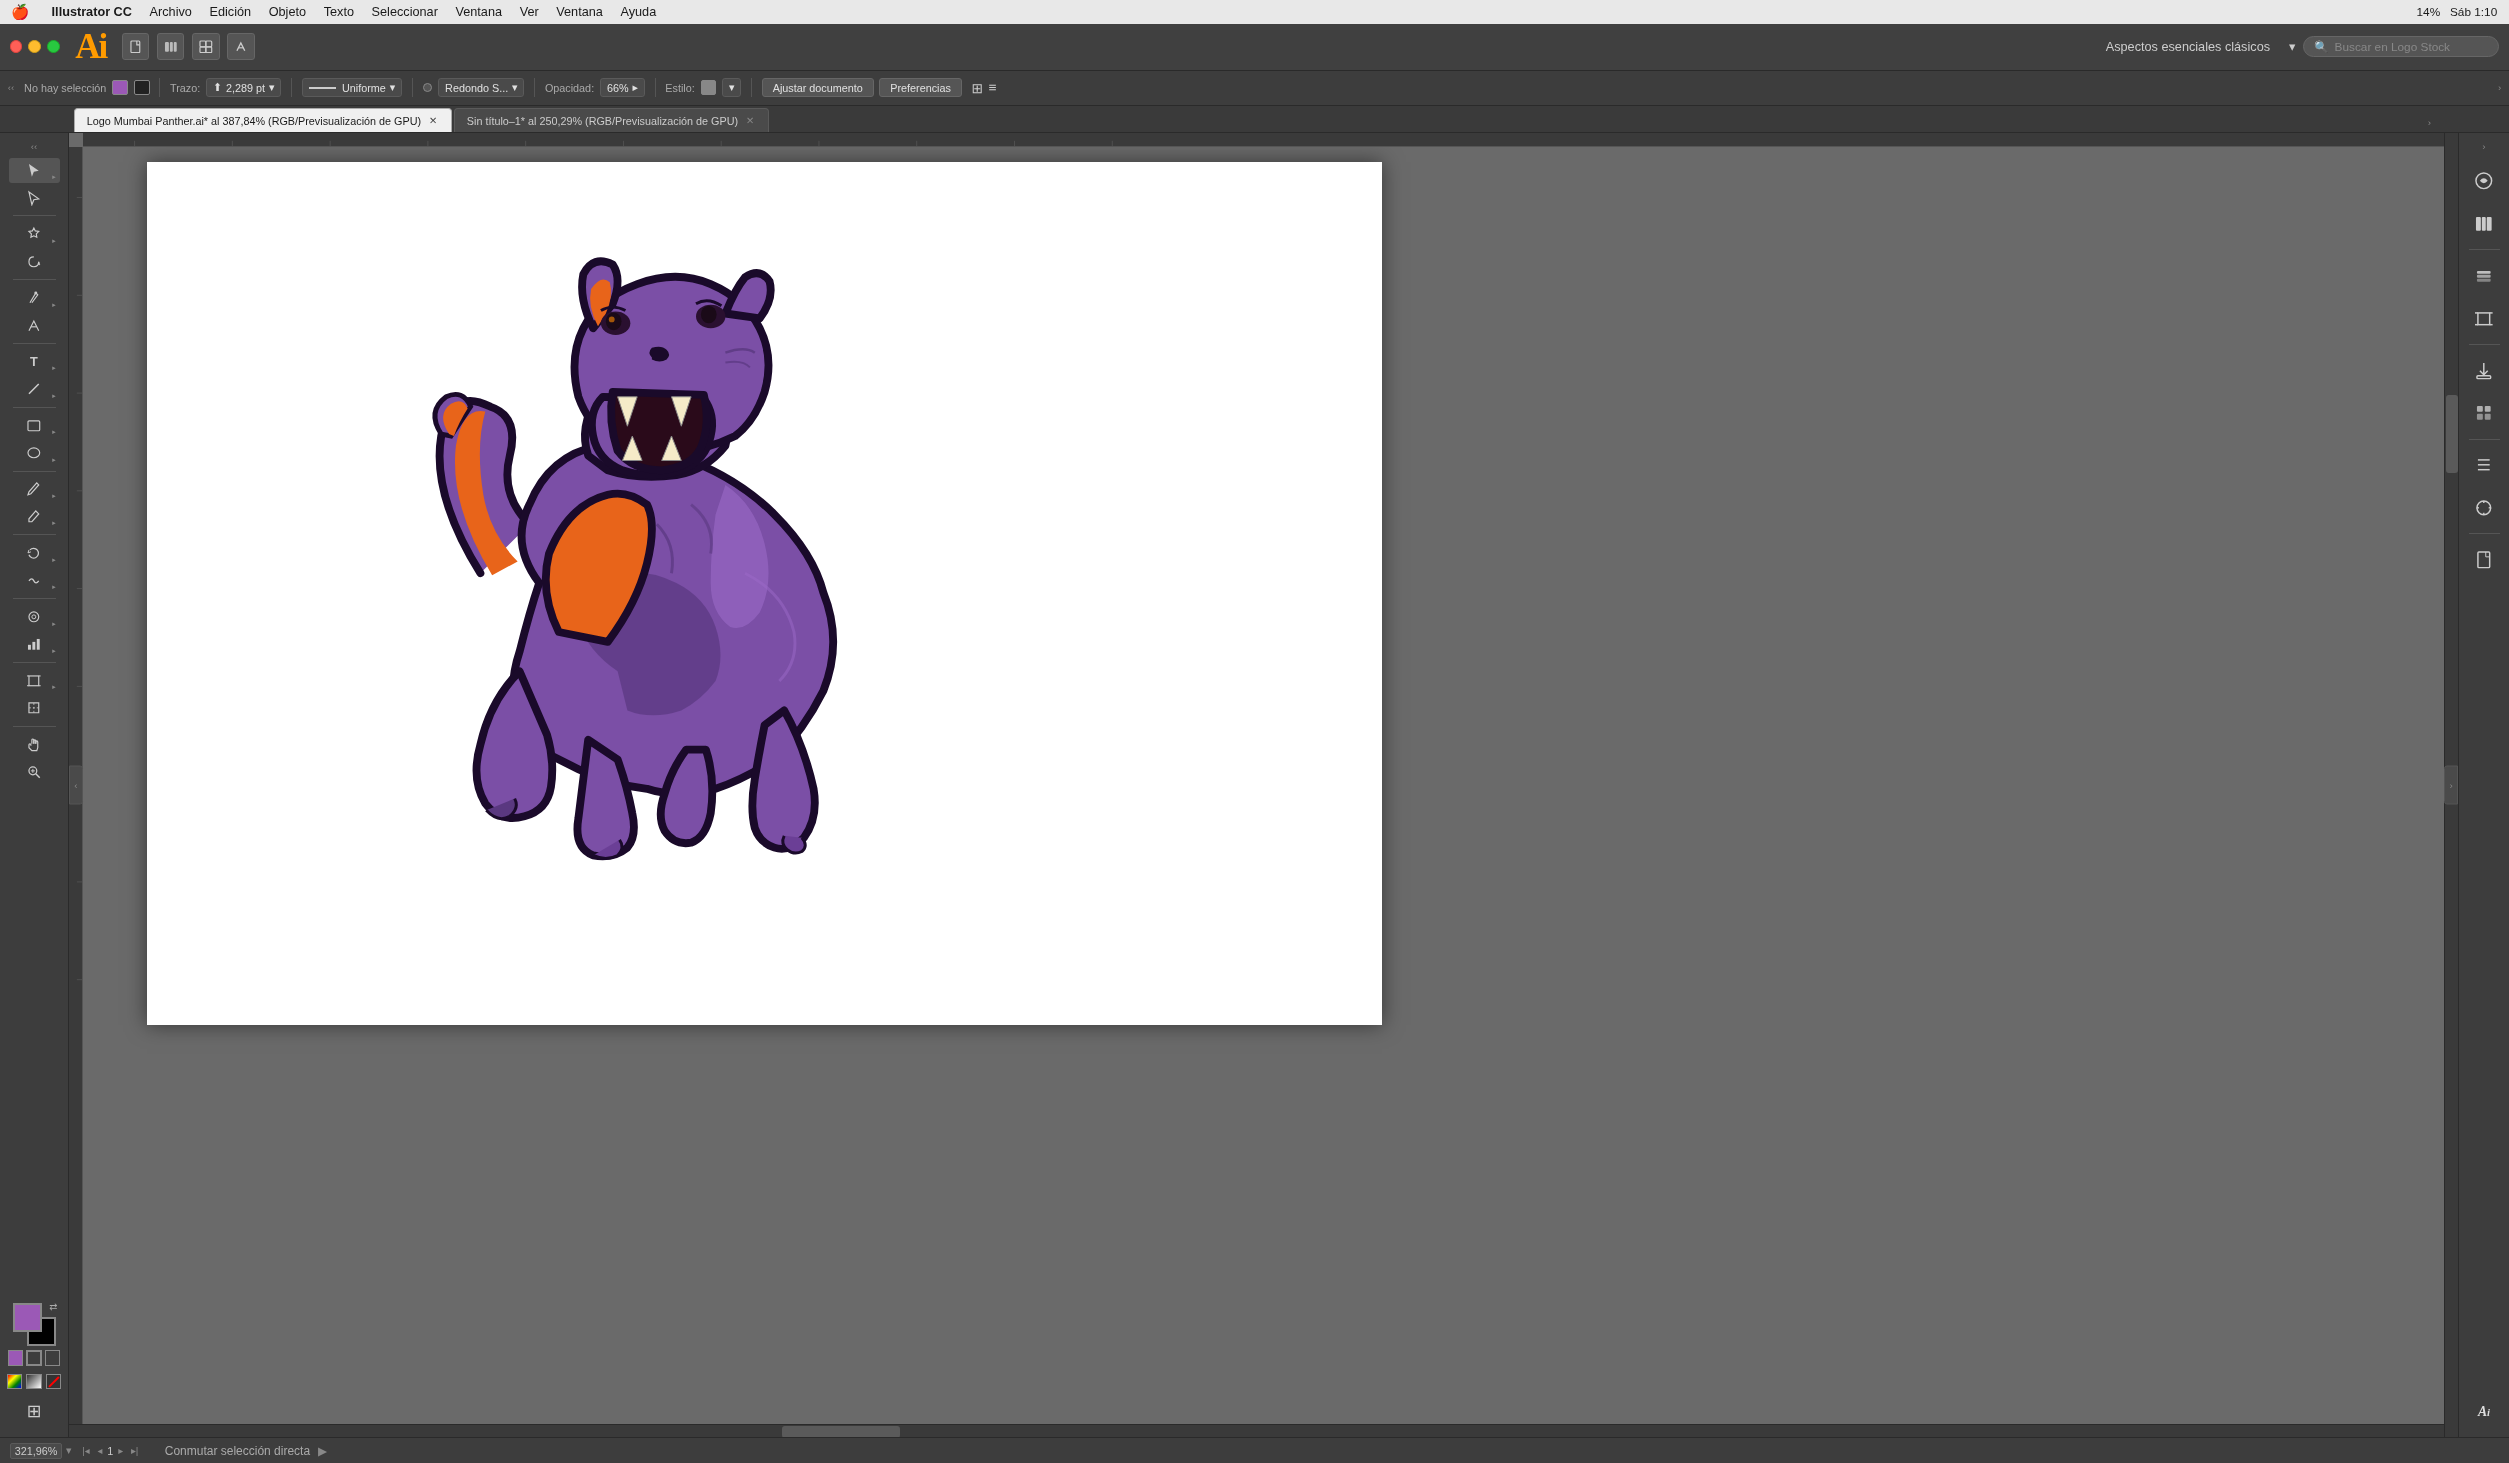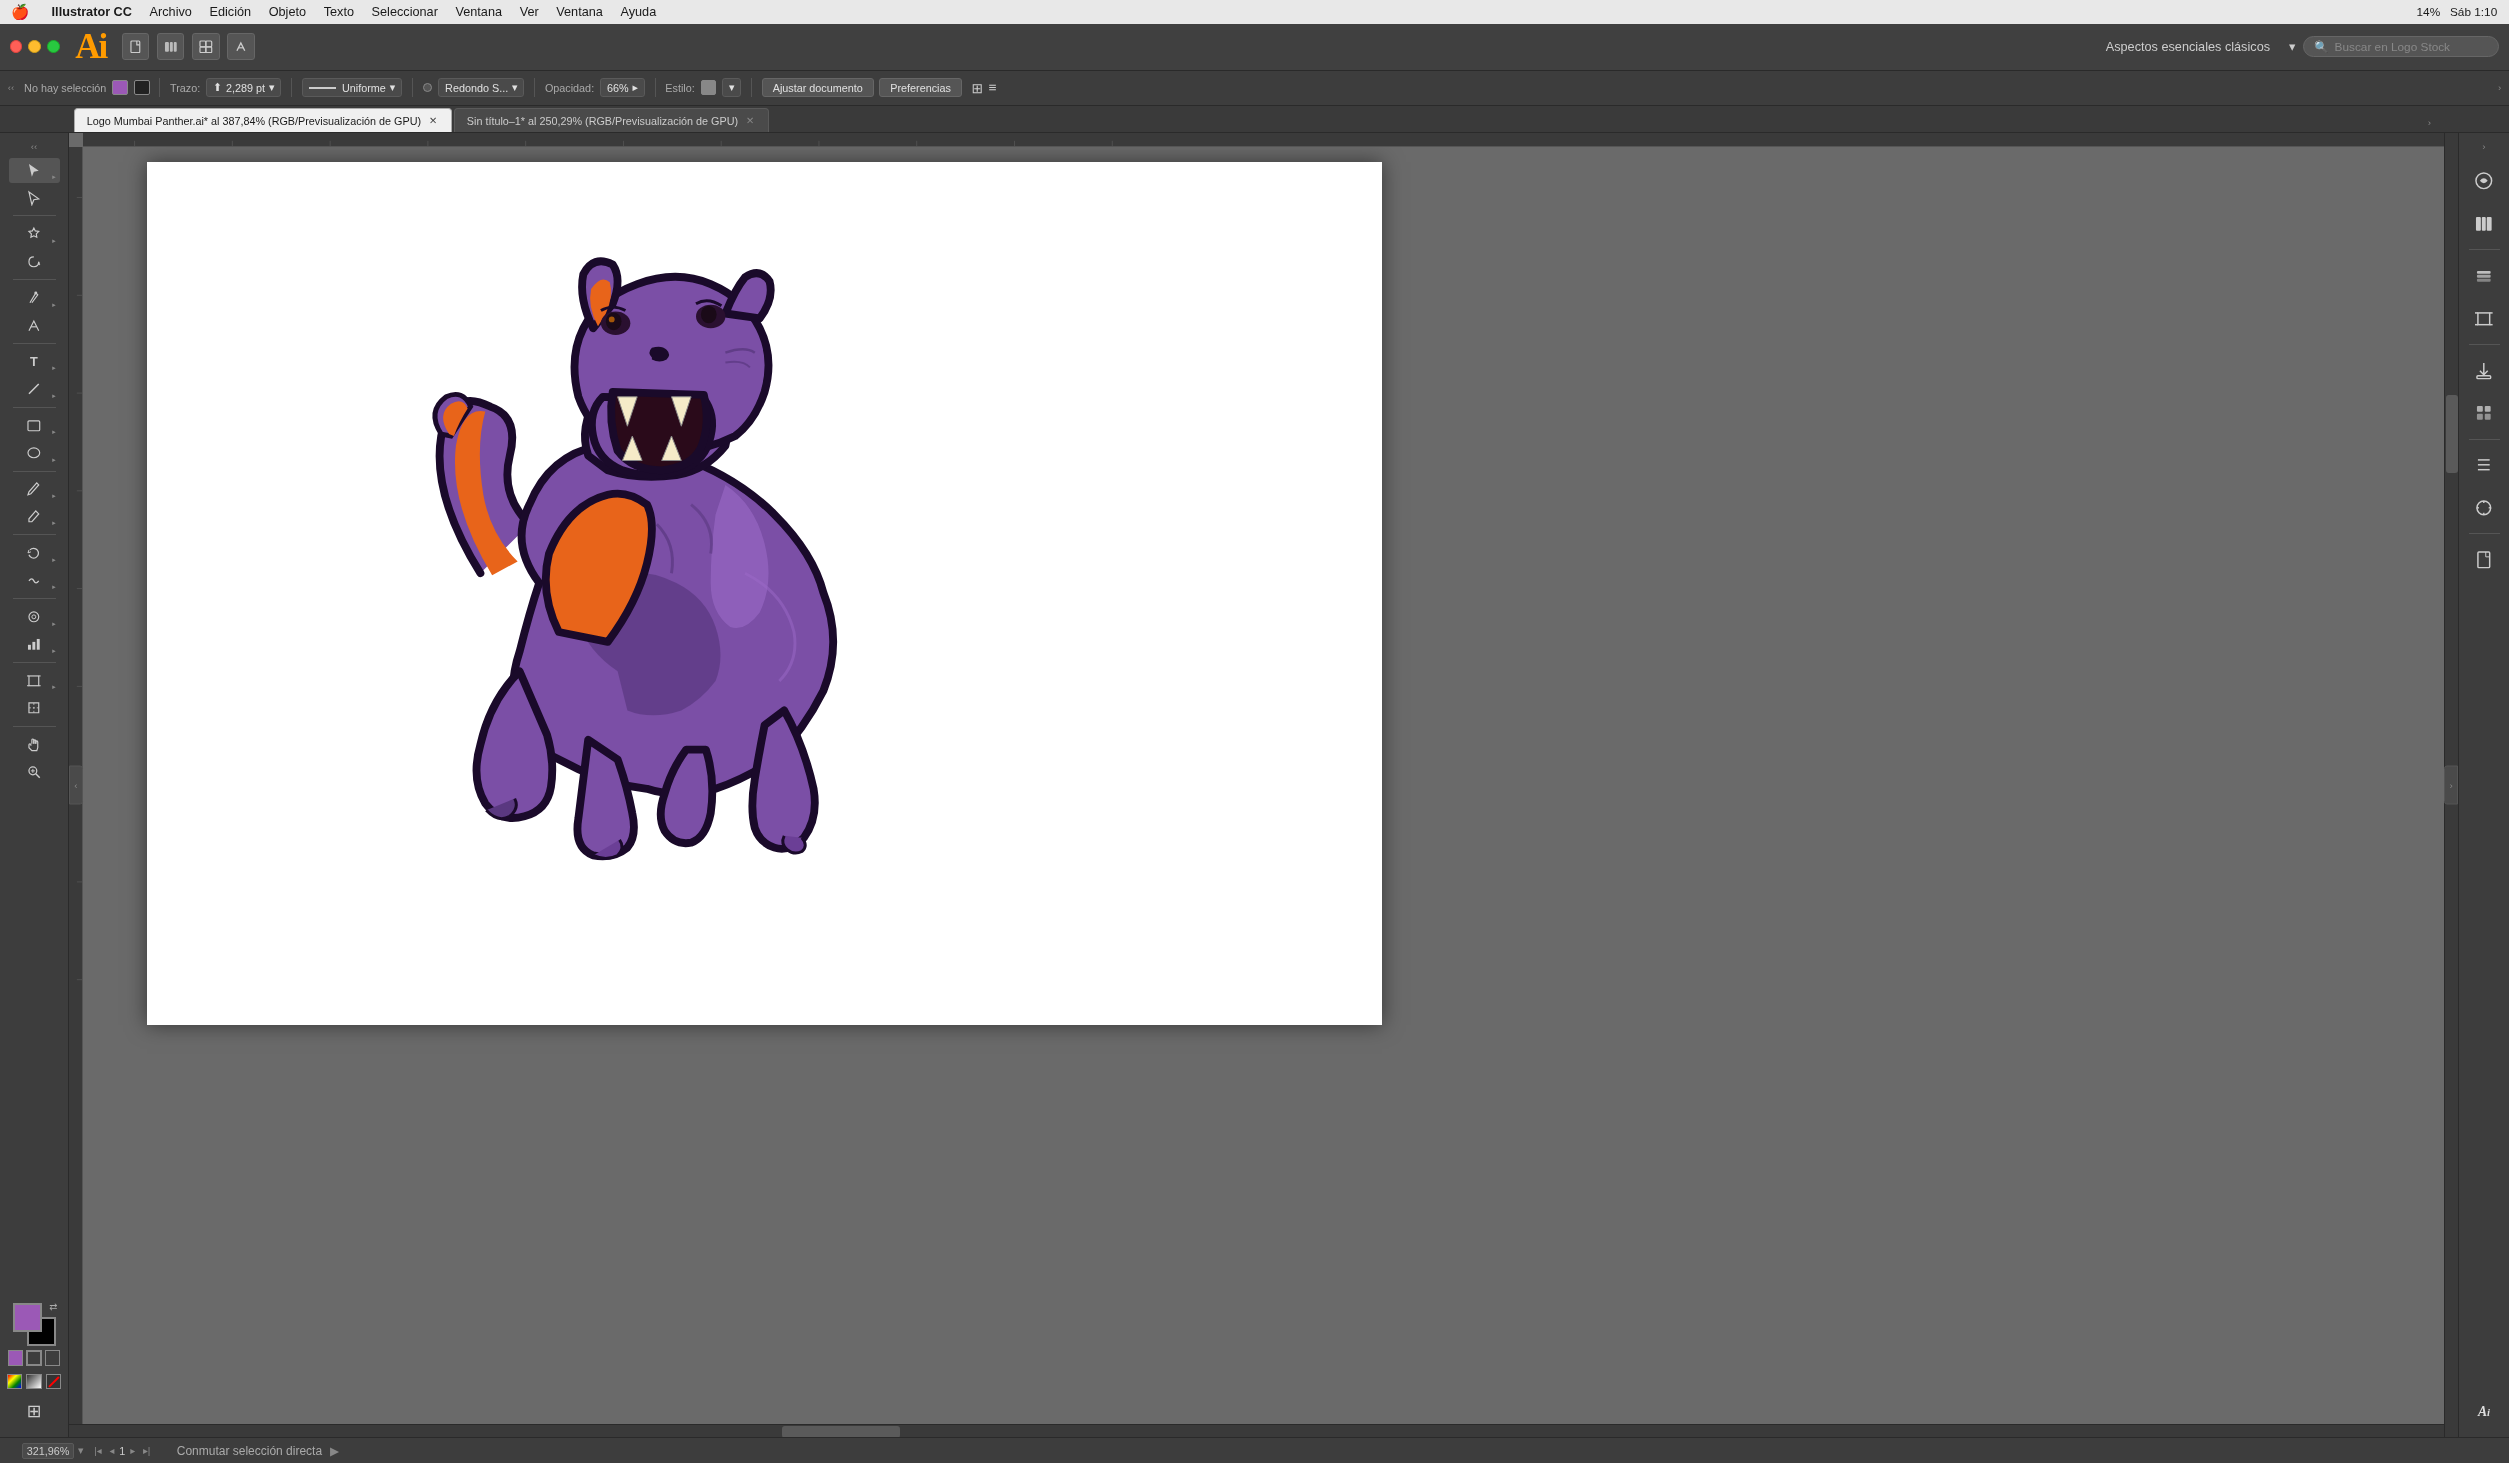--- a/index.html
+++ b/index.html
@@ -362,21 +362,20 @@
     }
     .zoom-value {
       background: #4a4a4a;
       border: 1px solid #5a5a5a;
       padding: 1px 3.9px;
       border-radius: 2px;
       color: #ccc;
       font-size: 10.8px;
       min-width: 49px;
       text-align: center;
-      margin-left: 12px;
     }
     .nav-arrows { display: flex; gap: 2px; align-items: center; }
     .nav-arrow { color: #888; font-size: 9.8px; cursor: pointer; padding: 1px 2.9px; }
     .page-num { font-size: 10.8px; color: #ccc; }
 
     
     .collapse-arrow {
       position: absolute;
       top: 50%;
       width: 13.7px;

